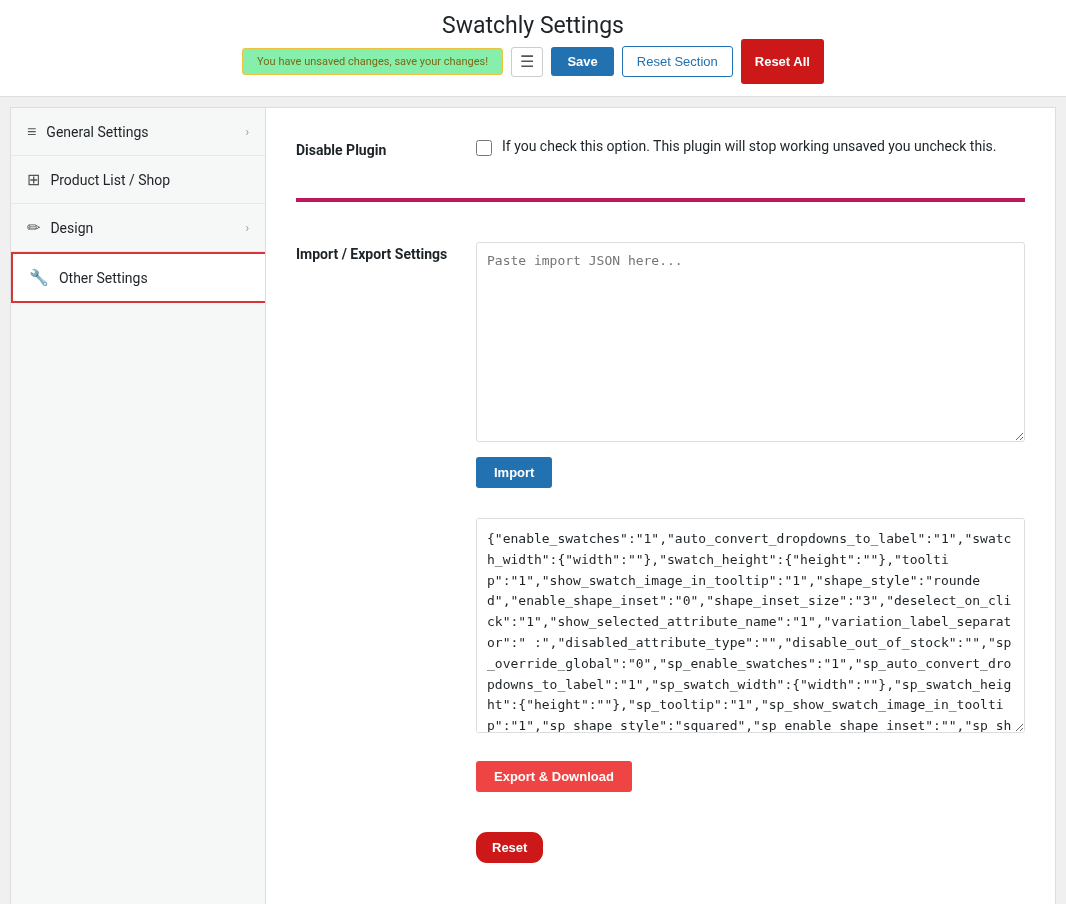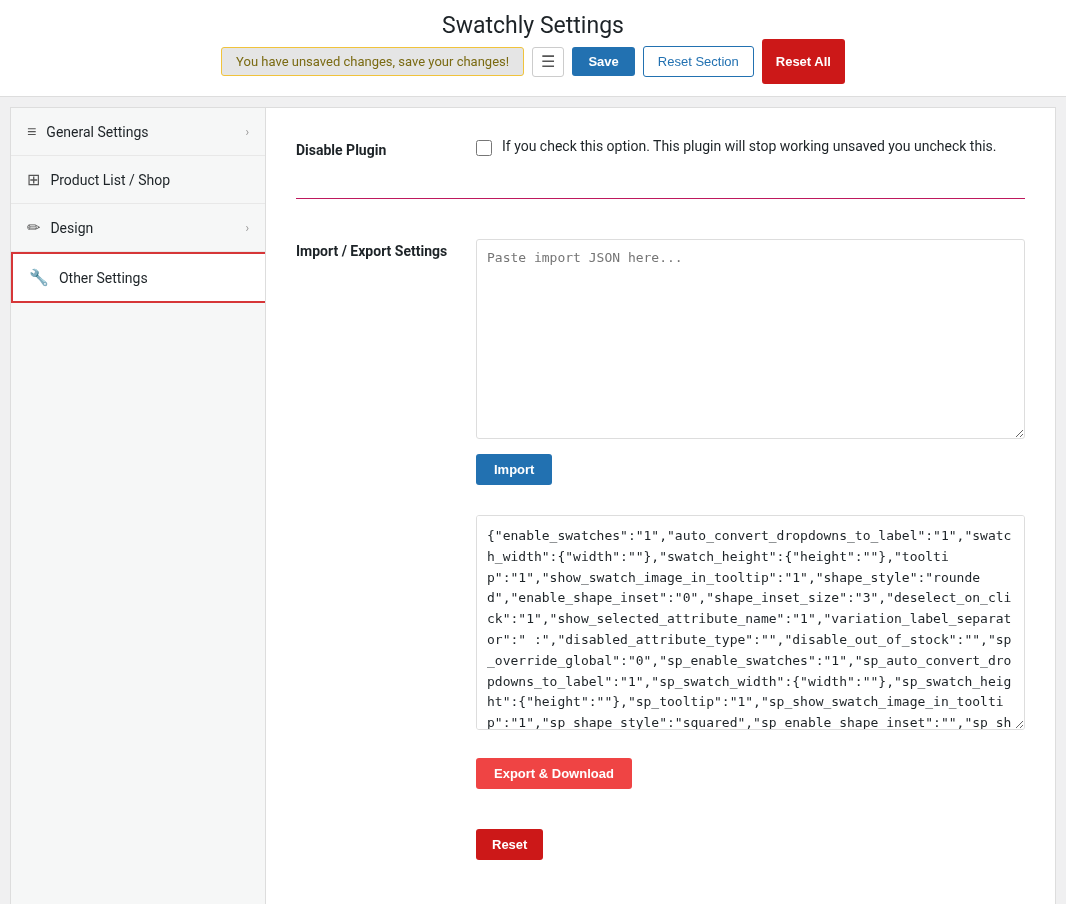--- a/index.html
+++ b/index.html
@@ -35,26 +35,26 @@
       color: #1d2327;
     }
 
     .header-actions {
       display: flex;
       align-items: center;
       gap: 8px;
     }
 
     .unsaved-notice {
-      background: #e5e5e5;
+      background: #86efac;
       border: 1px solid #f0c33c;
       color: #7a6a12;
       padding: 6px 14px;
       border-radius: 3px;
-      font-size: 13px;
+      font-size: 11px;
     }
 
     .icon-list-btn {
       background: #fff;
       border: 1px solid #ccc;
       border-radius: 3px;
       padding: 6px 8px;
       cursor: pointer;
       font-size: 16px;
       line-height: 1;
@@ -150,21 +150,21 @@
       background: #fff;
       overflow-y: auto;
     }
 
     
     .settings-row {
       display: flex;
       align-items: flex-start;
       margin-bottom: 40px;
       padding-bottom: 40px;
-      border-bottom: 1px solid #be185d;
+      border-bottom: 4px solid #be185d;
     }
 
     .settings-row:last-child {
       border-bottom: none;
     }
 
     .settings-label {
       width: 180px;
       min-width: 180px;
       font-weight: 700;
@@ -243,21 +243,21 @@
       font-size: 13px;
       font-weight: 600;
       margin-top: 12px;
     }
 
     .btn-reset-red {
       background: #cc1818;
       color: #fff;
       border: none;
       padding: 8px 16px;
-      border-radius: 3px;
+      border-radius: 11px;
       cursor: pointer;
       font-size: 13px;
       font-weight: 600;
       margin-top: 40px;
       display: block;
     }
   </style>
 </head>
 <body>
 

